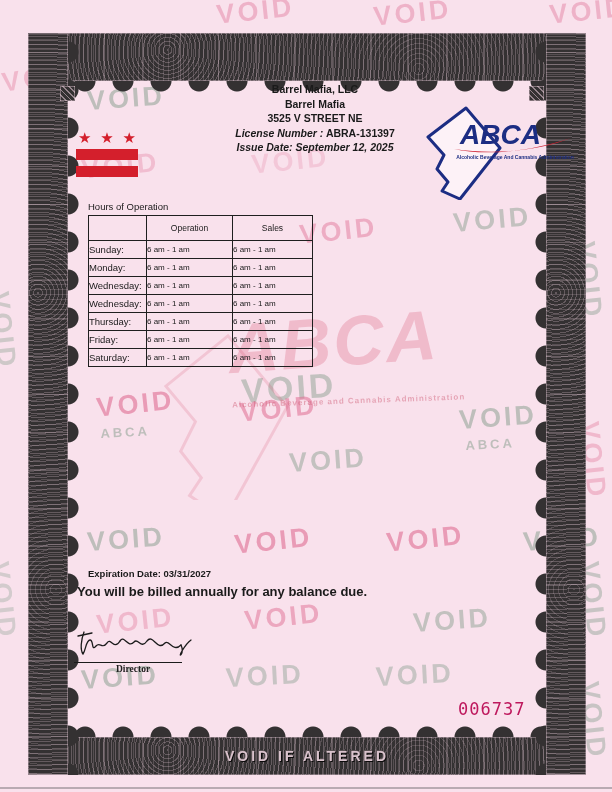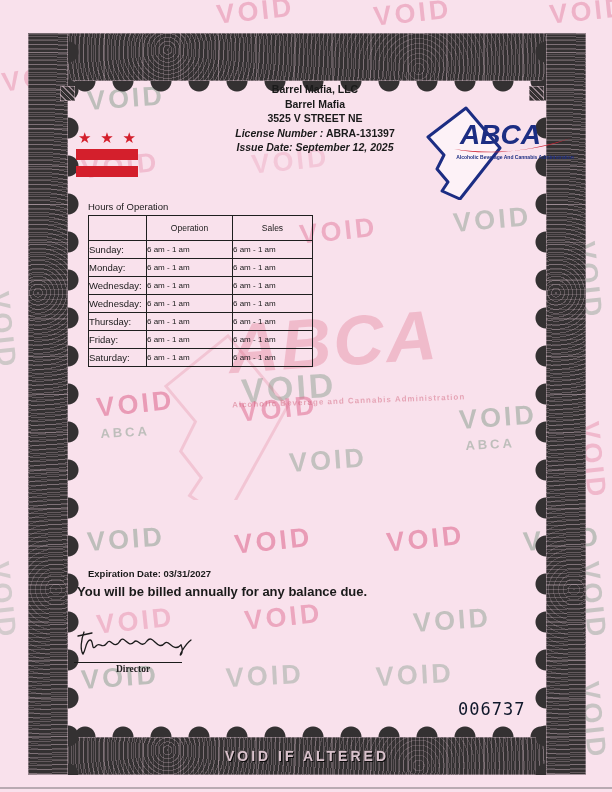--- a/index.html
+++ b/index.html
@@ -107,21 +107,21 @@
   .billing{position:absolute;left:77px;top:584px;font-size:13px;font-weight:bold;}
   .sig-block{position:absolute;left:74px;top:628px;width:170px;}
   .sig-line{border-bottom:1.4px solid #1b1b1b;width:108px;padding-bottom:0;}
   .sig-title{font-family:"Liberation Serif",serif;font-weight:bold;font-size:9.5px;margin-left:42px;margin-top:1px;color:#222;}
   .law{
     position:absolute;left:0;top:684px;width:612px;text-align:center;
     font-family:"Liberation Serif",serif;font-size:10.5px;color:#141414;letter-spacing:0.4px;
   }
   .serial{
     position:absolute;left:458px;top:699px;
-    font-family:"DejaVu Sans Mono",monospace;font-size:17px;color:#0f172a;letter-spacing:1px;
+    font-family:"DejaVu Sans Mono",monospace;font-size:17px;color:#be185d;letter-spacing:1px;
   }
 </style>
 </head>
 <body>
 
 <div class="page">
 
   <div class="page-edge"></div>
 
   <div class="wm-layer">

